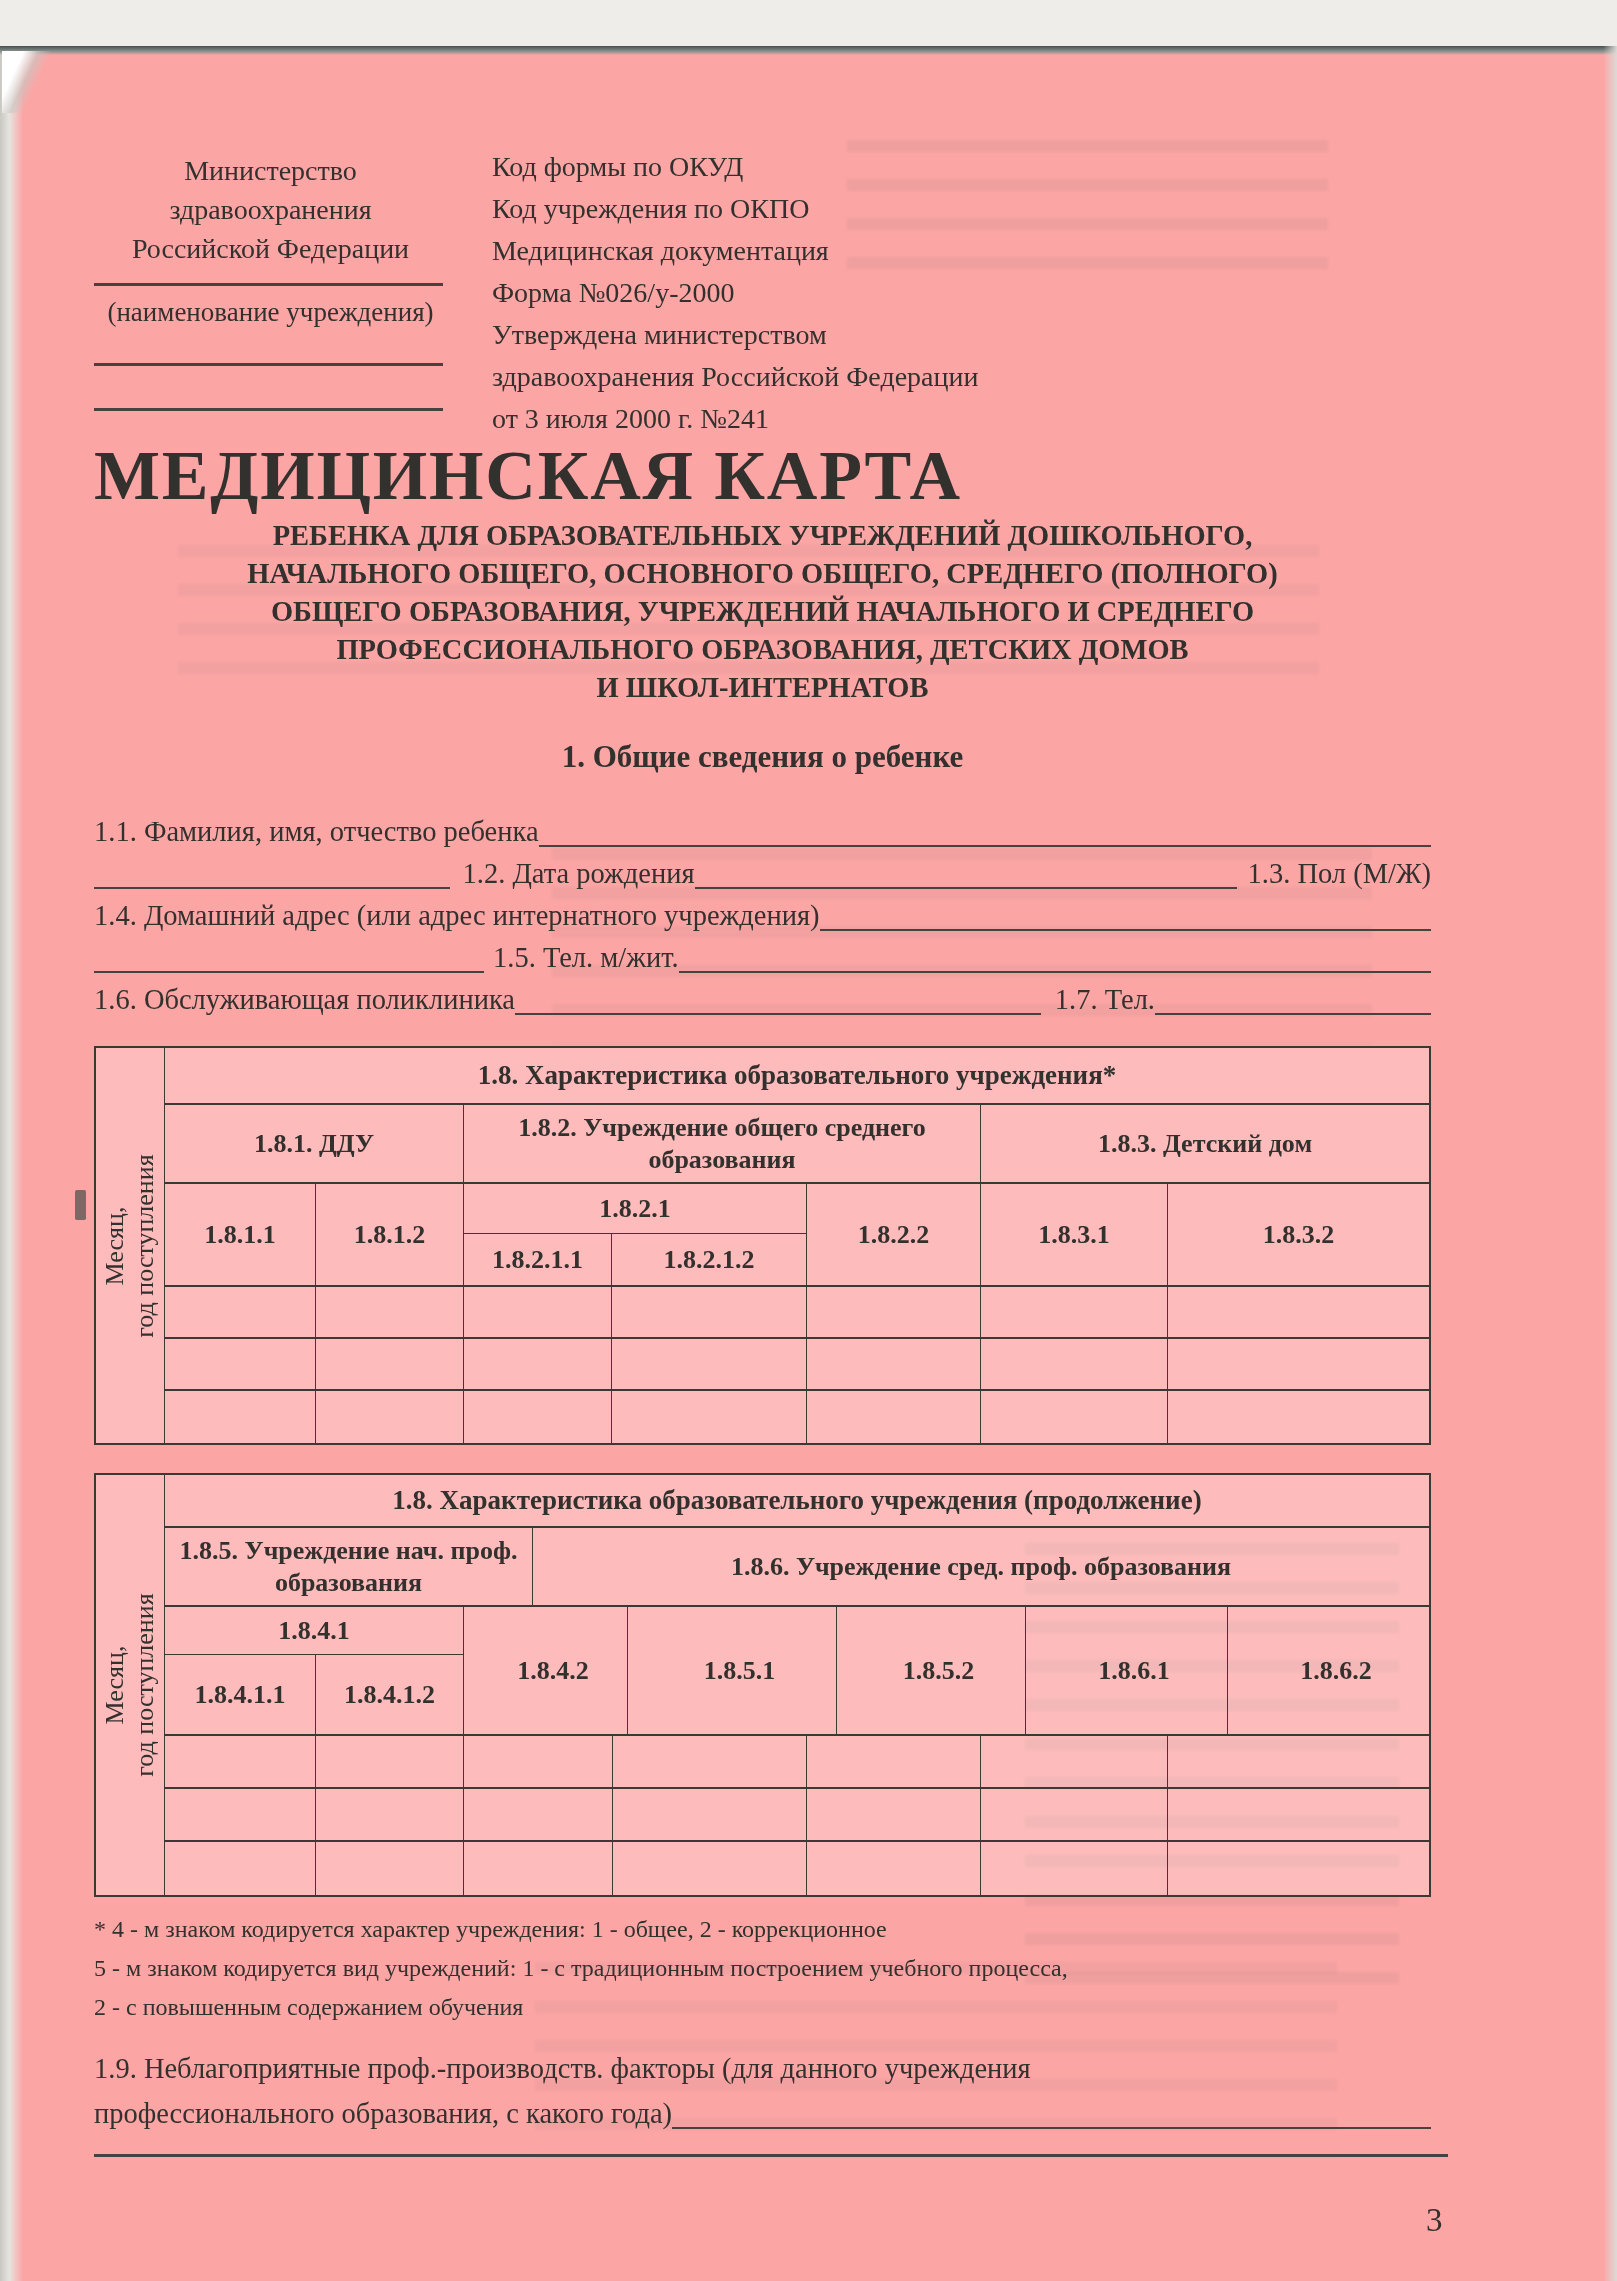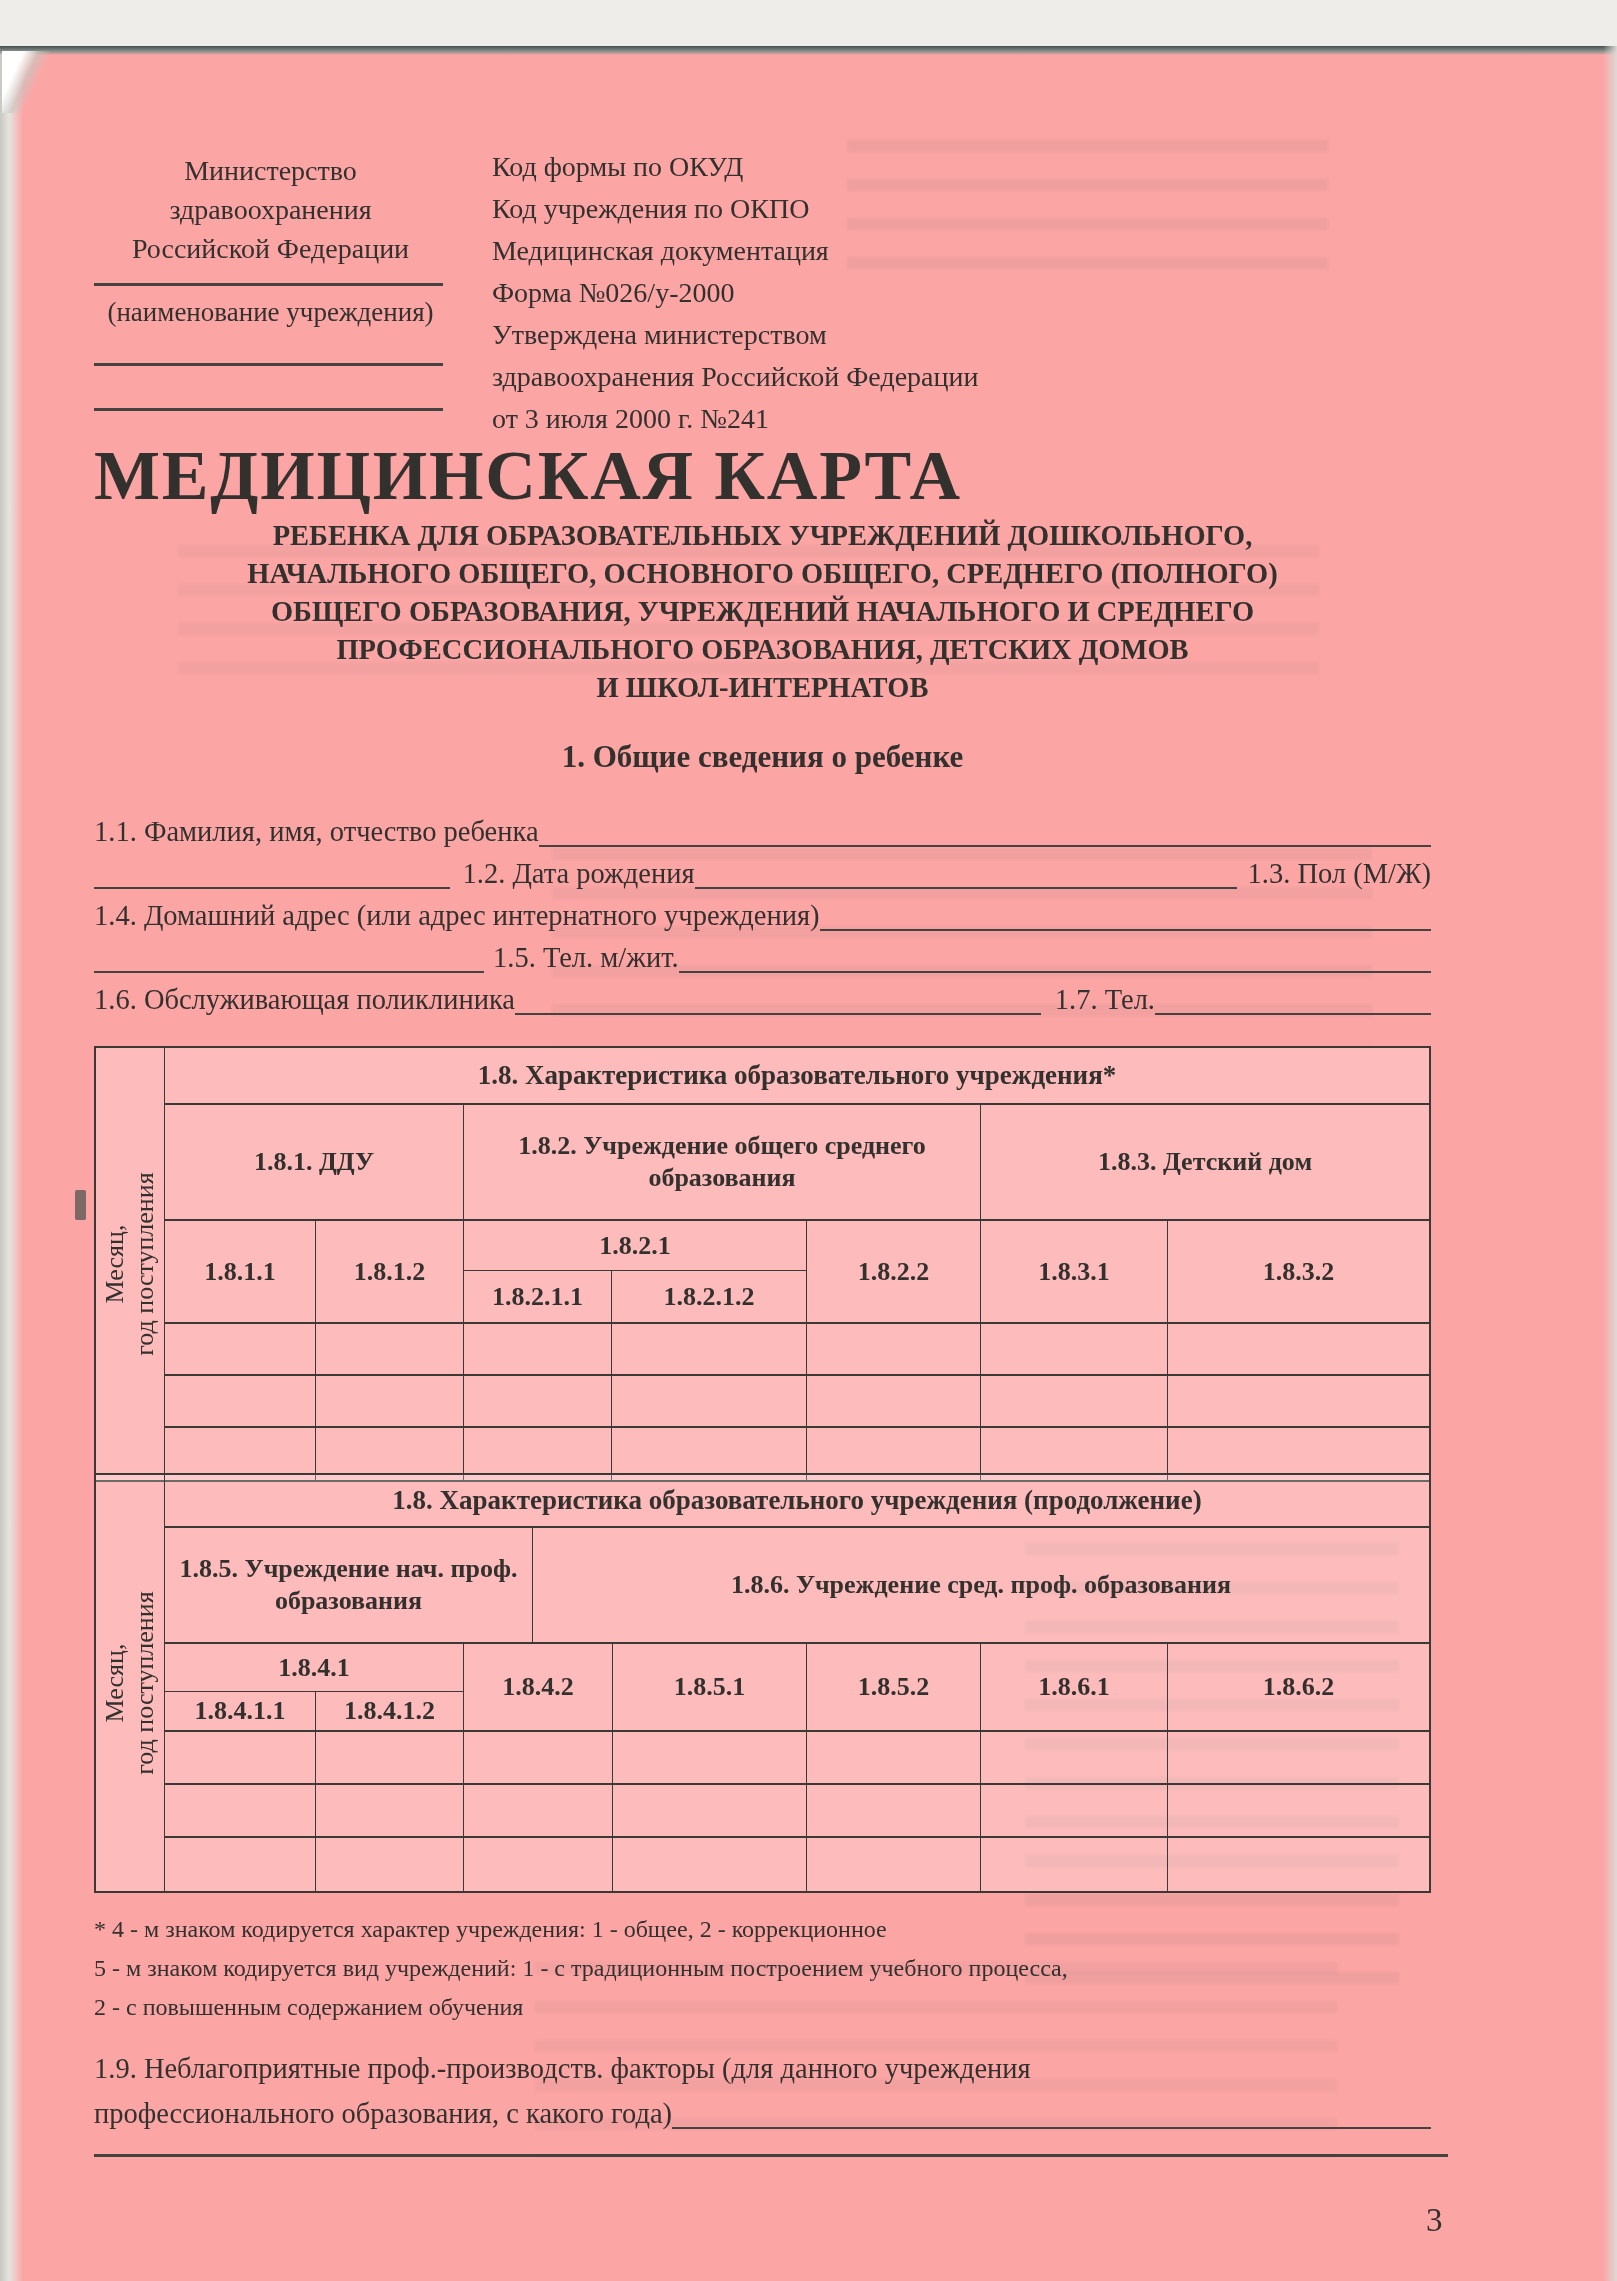--- a/index.html
+++ b/index.html
@@ -51,21 +51,21 @@
   .lbl { line-height:1.05; }
 
   
   .otable { position:absolute; left:94px; width:1337px; border:2.7px solid #3b3935; display:flex; background:rgba(255,255,255,.25); }
   .rotcol { width:69px; border-right:1.8px solid #3b3935; position:relative; overflow:hidden; }
   .rotwrap { position:absolute; left:50%; top:50%; transform:translate(-50%,-50%) rotate(-90deg); white-space:nowrap; text-align:center; font-size:26px; line-height:30px; }
   .tmain { flex:1 1 auto; display:flex; flex-direction:column; }
   .trow-title { border-bottom:2.7px solid #3b3935; display:flex; align-items:center; justify-content:center; font-weight:bold; font-size:27px; }
   .t1 .trow-title { height:57px; } .t2 .trow-title { height:53px; }
   .bandg, .bands { border-bottom:2.7px solid #3b3935; display:flex; }
-  .bandg { height:116px; } .bands { height:103px; } .t2 .bands { height:88px; }
+  .bandg { height:79px; } .bands { height:103px; } .t2 .bands { height:129px;gap:15px; }
   .tcell { border-right:1.8px solid #3b3935; display:flex; align-items:center; justify-content:center; text-align:center; font-weight:bold; font-size:26px; line-height:32px; padding:0 9px; }
   .tcell.last { border-right:none; }
   .comp { border-right:1.8px solid #3b3935; display:flex; flex-direction:column; }
   .comp-top { border-bottom:1.8px solid #3b3935; display:flex; align-items:center; justify-content:center; font-weight:bold; font-size:26px; }
   .t1 .comp-top { height:50px; } .t2 .comp-top { height:48px; }
   .comp-bot { flex:1 1 auto; display:flex; }
   .comp-bot .tcell:last-child { border-right:none; }
   .drow { border-bottom:2.7px solid #3b3935; display:flex; }
   .t1 .drow { height:52px; } .t2 .drow { height:53px; }
   .drow:last-child { border-bottom:none; }

